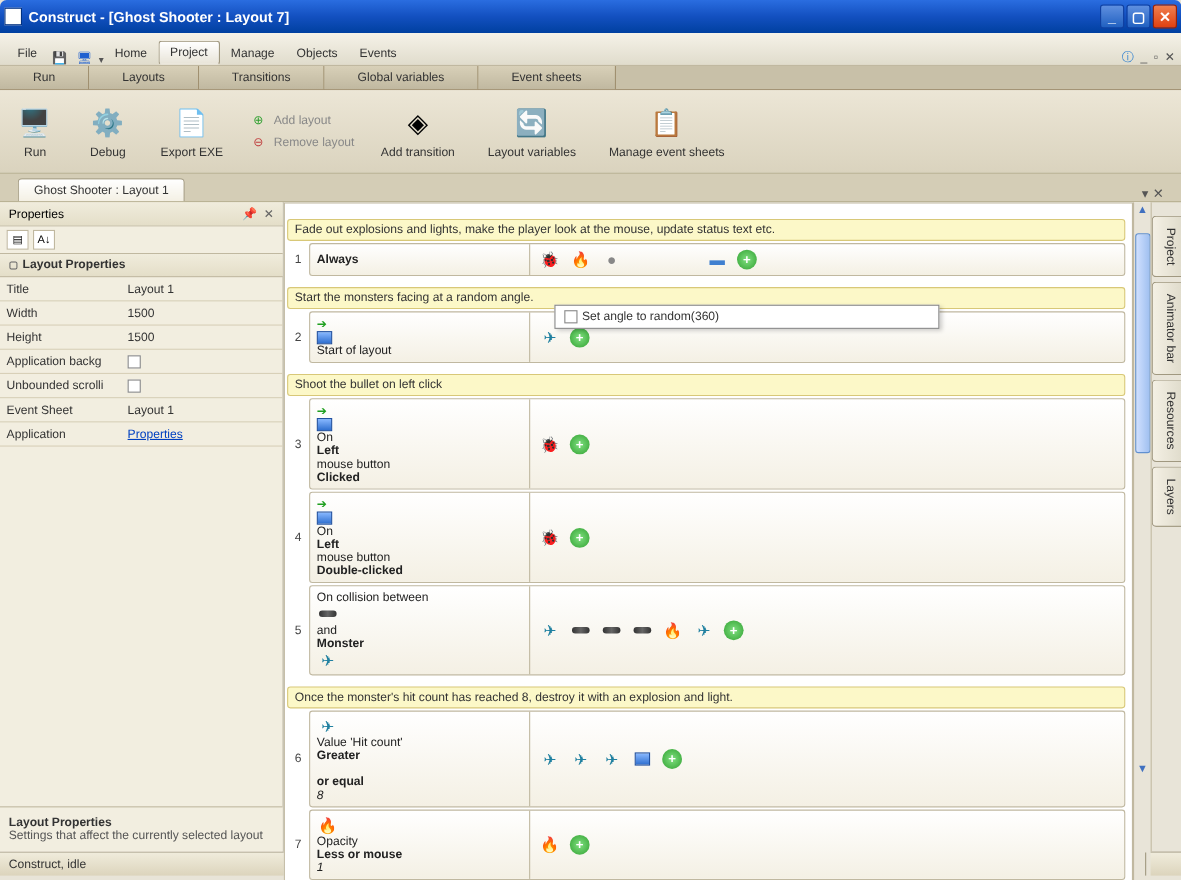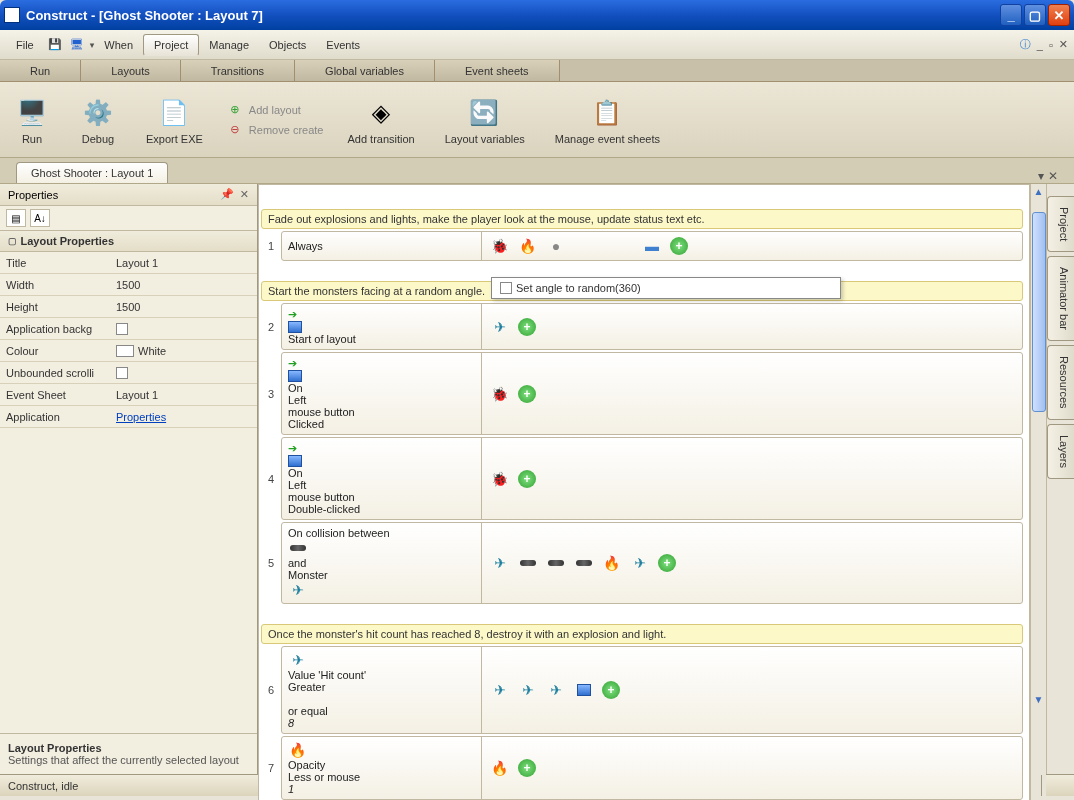--- a/index.html
+++ b/index.html
@@ -8,21 +8,21 @@
 
 .titlebar { height: 30px; background: linear-gradient(to bottom, #2a6de0 0%, #1350c0 50%, #0040a0 100%); display: flex; align-items: center; padding: 0 4px; color: white; font-weight: bold; font-size: 13px; border-radius: 6px 6px 0 0; }
 .titlebar .app-icon { width: 16px; height: 16px; background: white; margin-right: 6px; border: 1px solid #003080; }
 .titlebar .title-text { flex: 1; }
 .titlebar .win-btns { display: flex; gap: 2px; }
 .win-btn { width: 22px; height: 22px; border-radius: 3px; display: flex; align-items: center; justify-content: center; cursor: pointer; font-weight: bold; color: white; }
 .win-min, .win-max { background: linear-gradient(to bottom, #6090e0, #2060c0); border: 1px solid #1040a0; }
 .win-close { background: linear-gradient(to bottom, #f08050, #e04010); border: 1px solid #a02000; }
 
 
-.menubar { height: 30px; background: linear-gradient(to bottom, #f5f2e8, #e0dccc); display: flex; align-items: center; padding: 0 6px; border-bottom: 1px solid #c0b8a0; }
+.menubar { height: 30px; background: linear-gradient(to bottom, #f5f2e8, #e0dccc); display: flex; align-items: flex-end; padding: 0 6px; border-bottom: 1px solid #c0b8a0; }
 .menubar .menu-item { padding: 4px 10px; cursor: pointer; color: #333; border-radius: 3px; }
 .menubar .menu-item.active { background: linear-gradient(to bottom, #fff, #e8e4d8); border: 1px solid #a09880; border-bottom-color: #e8e4d8; }
 .menubar .small-icon { width: 16px; height: 14px; display: inline-flex; align-items: center; justify-content: center; margin: 0 3px; cursor: pointer; }
 .menubar .right-icons { margin-left: auto; display: flex; gap: 6px; align-items: center; color: #555; }
 .dropdown-arrow { color: #555; font-size: 9px; margin-left: 2px; }
 
 
 .tabsrow { height: 22px; background: #c8c0a8; display: flex; border-bottom: 1px solid #a09070; }
 .tabsrow .tab { padding: 3px 30px; background: linear-gradient(to bottom, #d8d0b8, #c0b8a0); border-right: 1px solid #a09070; cursor: pointer; color: #333; display: flex; align-items: center; }
 
@@ -58,32 +58,32 @@
 .props-row .val { flex: 1; padding: 0 6px; color: #333; display: flex; align-items: center; gap: 4px; }
 .props-row .val a { color: #0040c0; text-decoration: underline; cursor: pointer; }
 .checkbox-sm { width: 12px; height: 12px; border: 1px solid #888; background: #fff; display: inline-block; }
 .color-swatch { width: 18px; height: 12px; border: 1px solid #888; background: #fff; display: inline-block; }
 .props-help { margin-top: auto; padding: 8px; background: #f2eee0; border-top: 1px solid #c0b8a0; color: #555; }
 .props-help b { color: #333; }
 
 
 .center { flex: 1; display: flex; flex-direction: column; background: #fff; }
 .event-list { flex: 1; overflow-y: auto; padding: 4px 6px 4px 2px; position: relative; background: #fff; border: 1px solid #c0b8a0; border-radius: 0; }
-.event-group-desc { background: #fcf8c8; border: 1px solid #d8c878; padding: 3px 6px; color: #333; margin-top: 20px; border-radius: 3px; }
+.event-group-desc { background: #fcf8c8; border: 1px solid #d8c878; padding: 3px 6px; color: #333; margin-top: 10px; border-radius: 3px; }
 .event-row { display: flex; align-items: stretch; margin-top: 2px; }
 .event-num { width: 20px; display: flex; align-items: center; justify-content: center; color: #444; }
 .event-body { flex: 1; display: flex; border: 1px solid #c0b8a0; border-radius: 3px; background: linear-gradient(to bottom, #fff, #f4f0e4); min-height: 30px; }
 .cond-col { width: 200px; padding: 4px 6px; border-right: 1px solid #c0b8a0; display: flex; flex-direction: column; justify-content: center; color: #222; }
-.cond-col b { font-weight: normal; }
+.cond-col b { font-weight: bold; }
 .act-col { flex: 1; padding: 4px 8px; display: flex; align-items: center; gap: 8px; }
 .act-icon { width: 20px; height: 18px; display: inline-flex; align-items: center; justify-content: center; font-size: 14px; }
 .add-act { width: 18px; height: 18px; border-radius: 50%; background: radial-gradient(circle, #80e080, #30a030); color: white; display: flex; align-items: center; justify-content: center; font-weight: bold; cursor: pointer; font-size: 12px; }
 .arrow-ic { color: #20a020; }
 .sys-ic { width: 14px; height: 12px; background: linear-gradient(to bottom, #88b8ff, #3070d0); display: inline-block; border: 1px solid #2050a0; }
-.tooltip-box { position: absolute; top: 92px; left: 232px; background: #fff; border: 1px solid #888; padding: 4px 8px; box-shadow: 2px 2px 4px rgba(0,0,0,0.2); color: #333; display: flex; align-items: center; gap: 4px; width: 350px; }
+.tooltip-box { position: absolute; top: 92px; left: 245px; background: #fff; border: 1px solid #888; padding: 4px 8px; box-shadow: 2px 2px 4px rgba(0,0,0,0.2); color: #333; display: flex; align-items: center; gap: 4px; width: 350px; }
 
 
 .side-tabs { width: 28px; display: flex; flex-direction: column; background: #e8e4d8; border-left: 1px solid #c0b8a0; padding-top: 12px; gap: 4px; }
 .side-tab { writing-mode: vertical-rl; padding: 10px 4px; background: linear-gradient(to right, #f4f0e4, #e0dccc); border: 1px solid #a09880; border-right: none; border-radius: 4px 0 0 4px; cursor: pointer; color: #333; text-align: center; }
 
 
 .statusbar { height: 22px; background: linear-gradient(to bottom, #f0ecdc, #dcd4bc); border-top: 1px solid #a09880; display: flex; align-items: center; padding: 0 8px; color: #333; }
 .statusbar .seg { border-left: 1px solid #a09880; padding: 0 12px; height: 100%; display: flex; align-items: center; }
 .statusbar .left { flex: 1; }
 
@@ -108,21 +108,21 @@
     <div class="win-btn win-max">▢</div>
     <div class="win-btn win-close">✕</div>
   </div>
 </div>
 
 <div class="menubar">
   <div class="menu-item">File</div>
   <span class="small-icon" style="color:#2060d0">💾</span>
   <span class="small-icon" style="color:#2060d0">🖥</span>
   <span class="dropdown-arrow">▾</span>
-  <div class="menu-item">When</div>
+  <div class="menu-item">Home</div>
   <div class="menu-item active">Project</div>
   <div class="menu-item">Manage</div>
   <div class="menu-item">Objects</div>
   <div class="menu-item">Events</div>
   <div class="right-icons">
     <span style="color:#3080d0">ⓘ</span>
     <span>_</span>
     <span>▫</span>
     <span>✕</span>
   </div>
@@ -149,21 +149,21 @@
     <span class="icon-lg">📄</span>
     <span class="lbl">Export EXE</span>
   </div>
   <div class="ribbon-small">
     <div class="ribbon-small-item">
       <span class="small-ic" style="color:#30a030">⊕</span>
       <span>Add layout</span>
     </div>
     <div class="ribbon-small-item">
       <span class="small-ic" style="color:#c04040">⊖</span>
-      <span>Remove create</span>
+      <span>Remove layout</span>
     </div>
   </div>
   <div class="ribbon-btn">
     <span class="icon-lg">◈</span>
     <span class="lbl">Add transition</span>
   </div>
   <div class="ribbon-btn">
     <span class="icon-lg" style="color:#30a030">🔄</span>
     <span class="lbl">Layout variables</span>
   </div>
@@ -207,27 +207,20 @@
           <div class="key">Height</div>
           <div class="val">1500</div>
         </div>
         <div class="props-row">
           <div class="key">Application backg</div>
           <div class="val">
             <span class="checkbox-sm"></span>
           </div>
         </div>
         <div class="props-row">
-          <div class="key">Colour</div>
-          <div class="val">
-            <span class="color-swatch"></span>
-            <span>White</span>
-          </div>
-        </div>
-        <div class="props-row">
           <div class="key">Unbounded scrolli</div>
           <div class="val">
             <span class="checkbox-sm"></span>
           </div>
         </div>
         <div class="props-row">
           <div class="key">Event Sheet</div>
           <div class="val">Layout 1</div>
         </div>
         <div class="props-row">
@@ -268,20 +261,21 @@
           <div class="event-row">
             <div class="event-num">2</div>
             <div class="event-body">
               <div class="cond-col"><span class="arrow-ic">➔</span> <span class="sys-ic"></span> Start of layout</div>
               <div class="act-col">
                 <span class="act-icon" style="color:#2080a0">✈</span>
                 <span class="add-act">+</span>
               </div>
             </div>
           </div>
+          <div class="event-group-desc">Shoot the bullet on left click</div>
           <div class="event-row">
             <div class="event-num">3</div>
             <div class="event-body">
               <div class="cond-col"><span class="arrow-ic">➔</span> <span class="sys-ic"></span> On <b>Left</b> mouse button<br><b>Clicked</b></div>
               <div class="act-col">
                 <span class="act-icon monster-ic">🐞</span>
                 <span class="add-act">+</span>
               </div>
             </div>
           </div>

